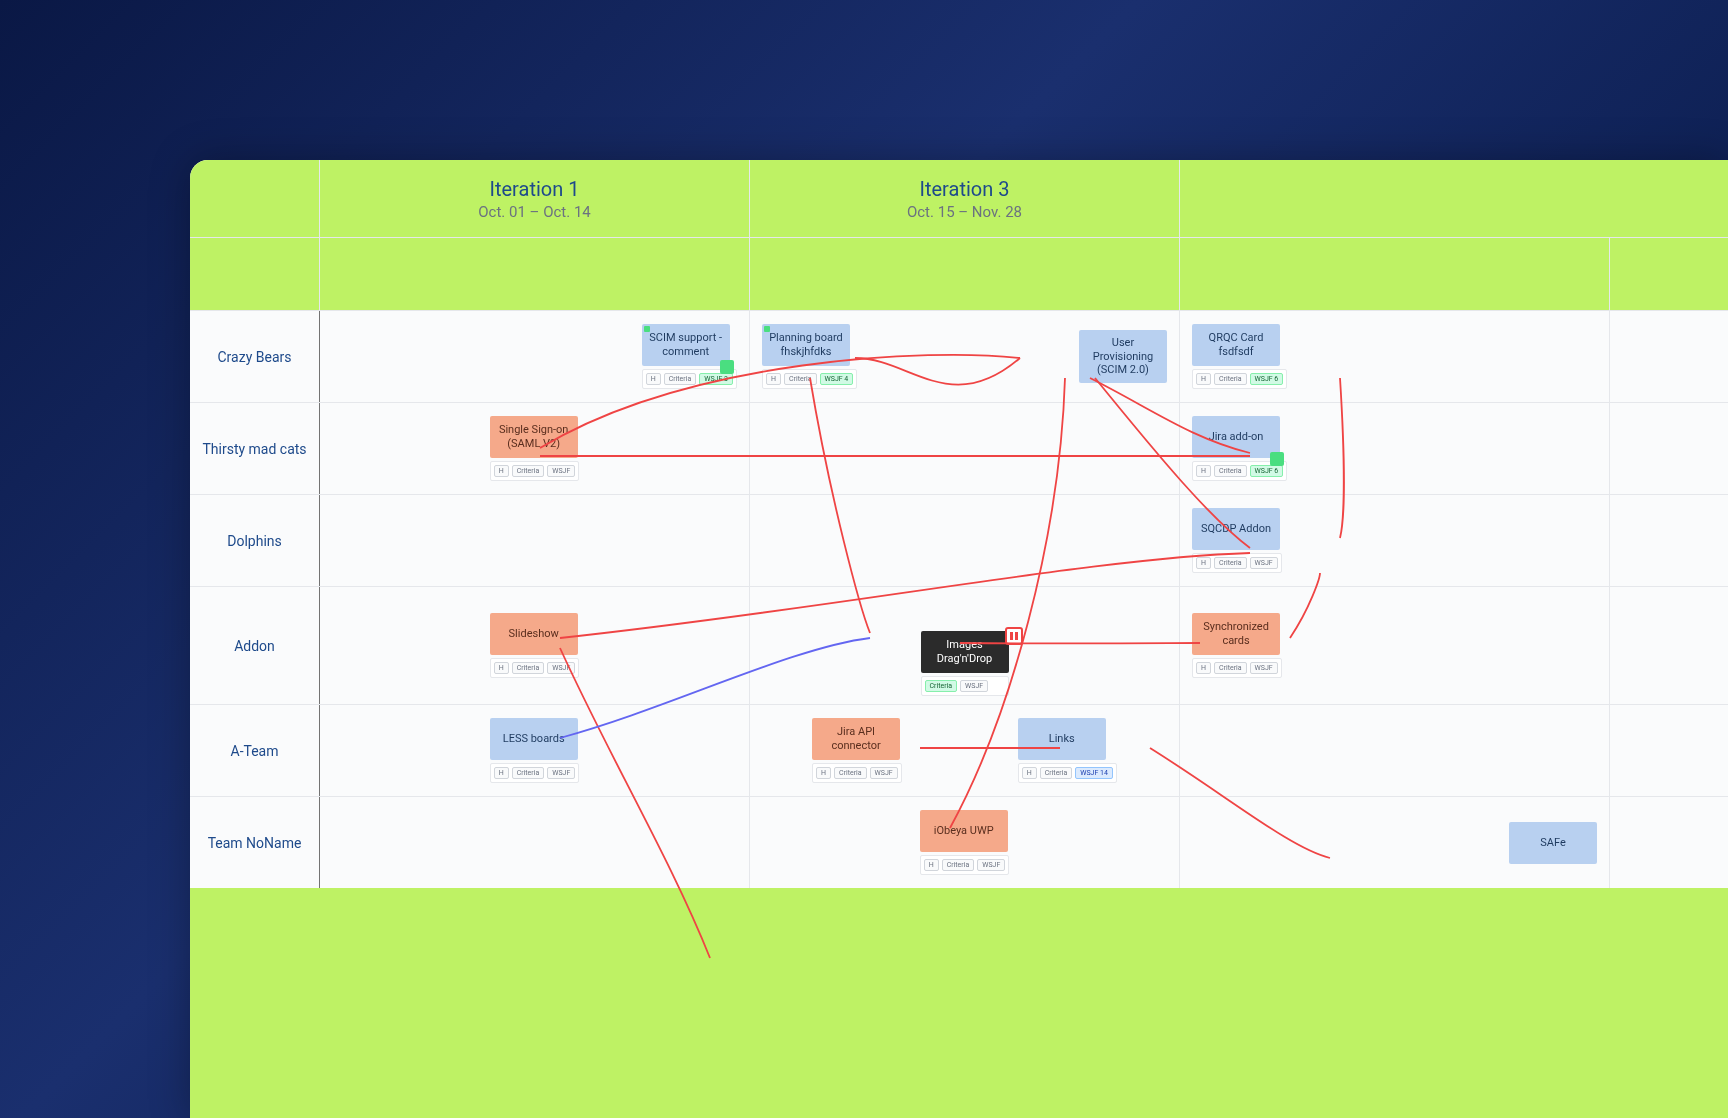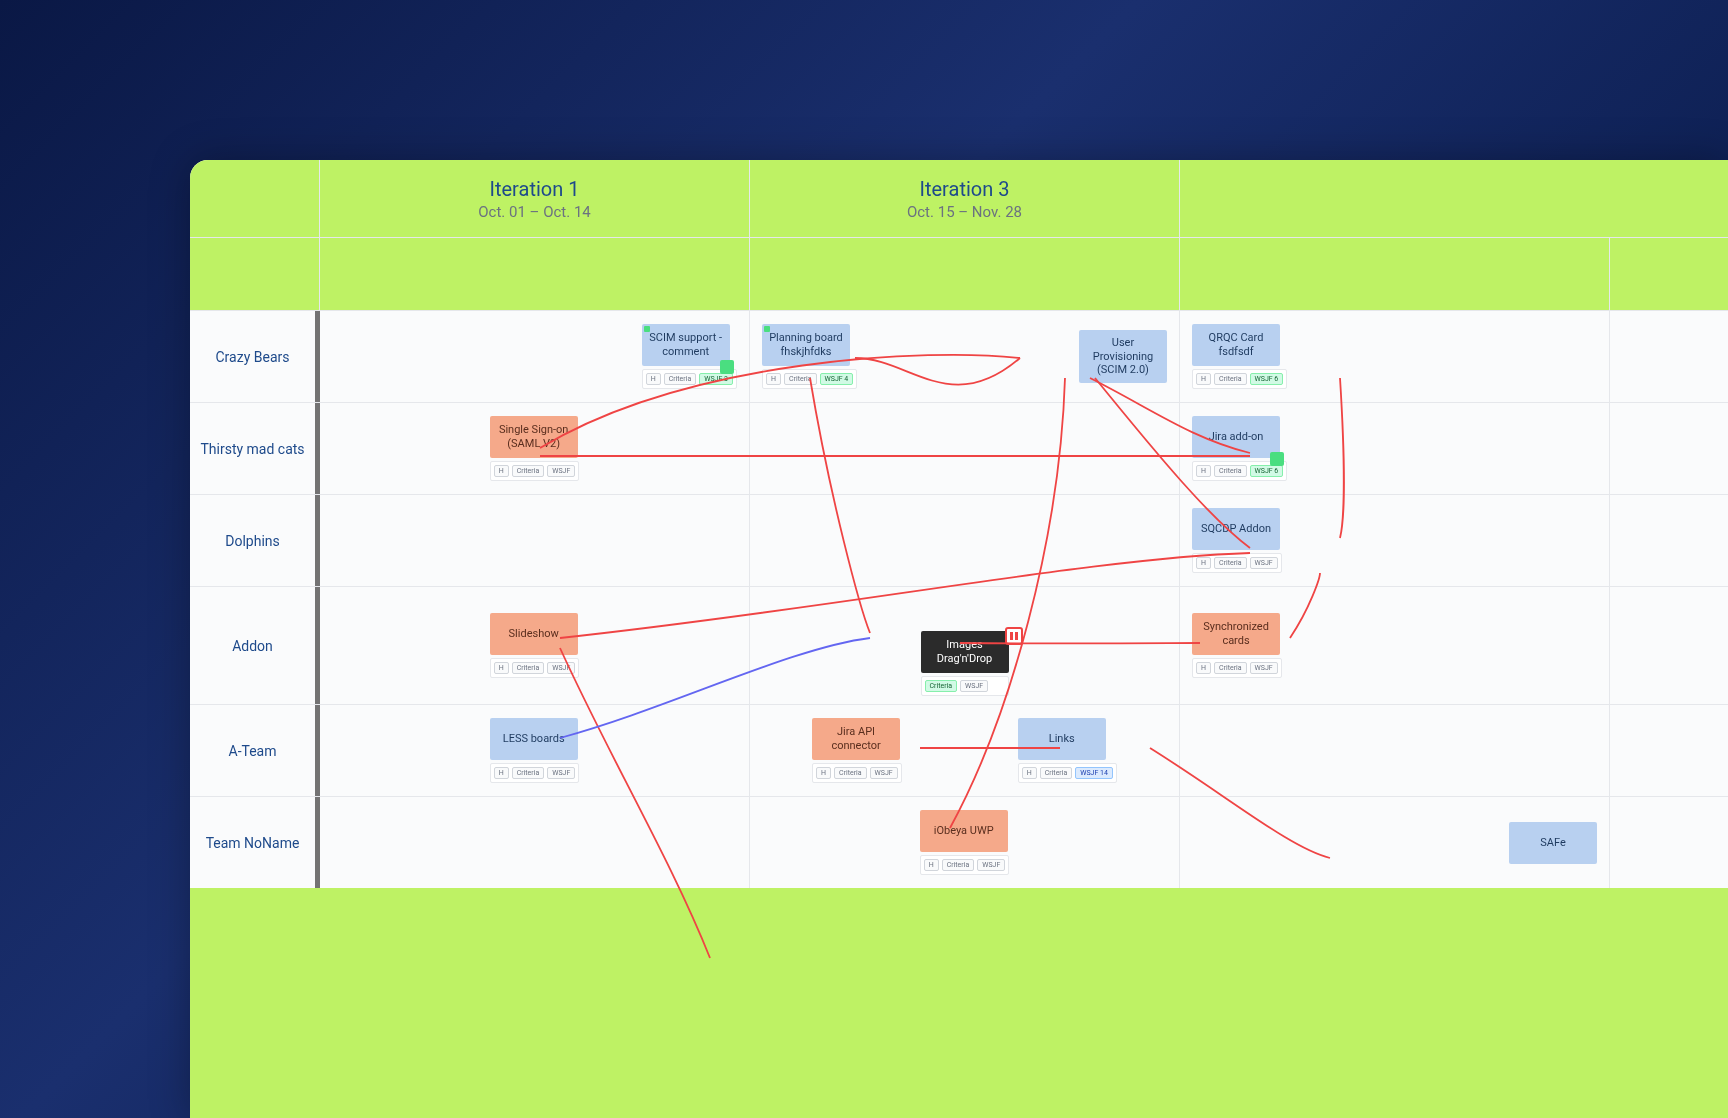--- a/index.html
+++ b/index.html
@@ -67,21 +67,21 @@
   .gap-row .cell { border-right: 1px solid #e5e7eb; }
   .team-row {
     display: flex;
     border-top: 1px solid #e5e7eb;
     min-height: 92px;
     background: #fafbfc;
   }
   .row-label {
     width: 130px;
     flex-shrink: 0;
-    border-right: 5px solid #737373;
+    border-right: 1px solid #737373;
     display: flex;
     align-items: center;
     justify-content: center;
     font-size: 14px;
     color: #1e4a8b;
     font-weight: 400;
     text-align: center;
     padding: 4px;
   }
   .cell {

